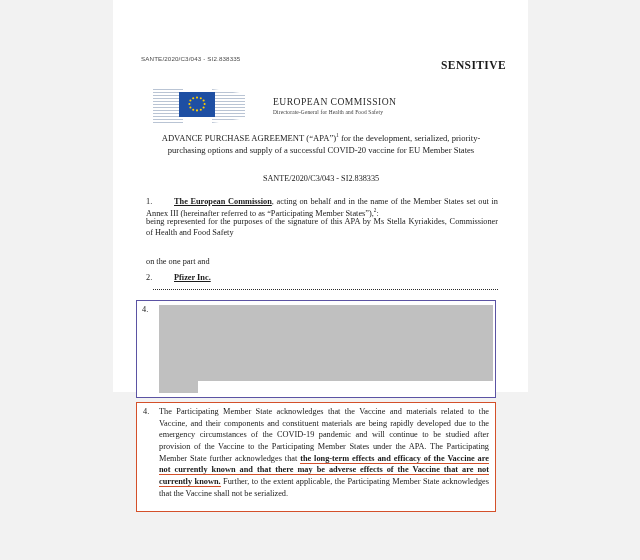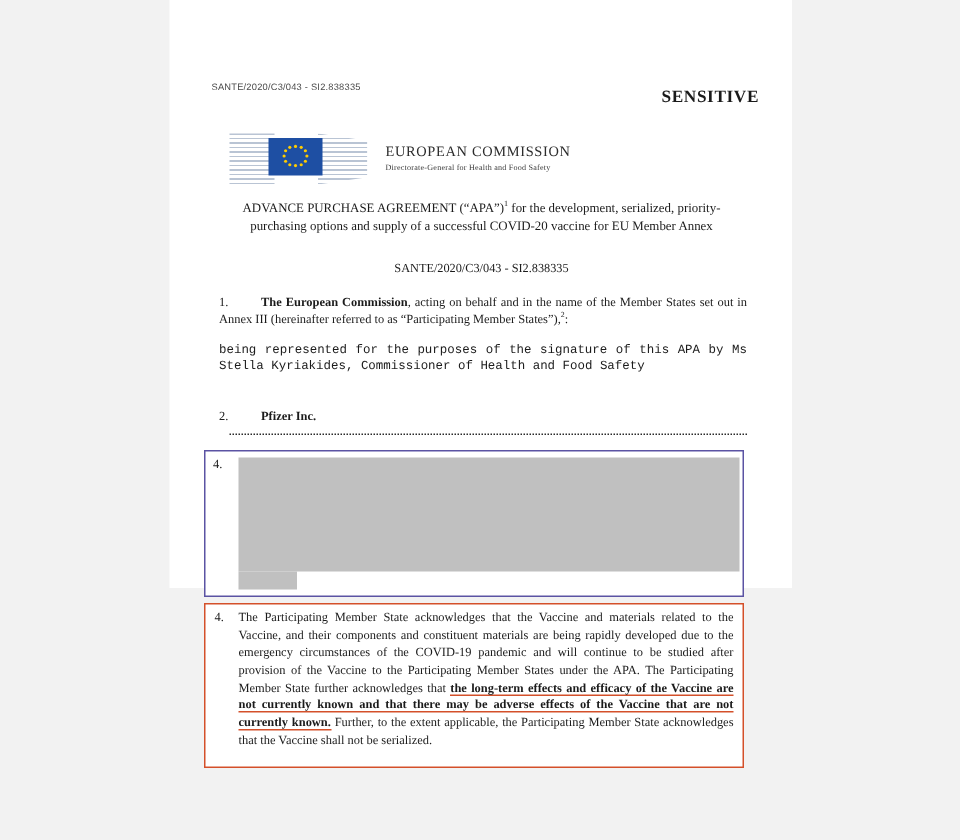--- a/index.html
+++ b/index.html
@@ -88,21 +88,21 @@
   .logo-mark .flag {
     position: absolute;
     left: 26px;
     top: 3px;
     width: 36px;
     height: 25px;
     background: #1e4fa3;
   }
   .logo-mark .flag svg { display: block; }
   .logo-text {
-    margin-left: 12px;
+    margin-left: 28px;
     line-height: 1.12;
   }
   .logo-title {
     font-family: "Liberation Serif", serif;
     font-size: 9.6px;
     letter-spacing: 0.45px;
     color: #2c2c2c;
     white-space: nowrap;
   }
   .logo-sub {
@@ -141,28 +141,29 @@
   .para {
     position: absolute;
     font-size: 8.3px;
     line-height: 1.36;
     color: #1b1b1b;
     text-align: justify;
   }
   .para sup { font-size: 5.2px; vertical-align: super; }
   .p1 { left: 33px; top: 196px; width: 352px; }
   .p1 .num { display: inline-block; width: 28px; }
-  .p1 b { font-weight: bold; }
-
-  .p2 { left: 33px; top: 228px; width: 352px; font-family: Liberation Mono, monospace; }
+  .p1 b { font-weight: bold; text-decoration: underline; }
+
+  .p2 { left: 33px; top: 216px; width: 352px; }
   .p3 { left: 33px; top: 256px; width: 352px; }
 
   .p4 {
     left: 33px; top: 272px; width: 352px;
     font-weight: bold;
+    text-decoration: underline;
   }
   .p4 .num { display: inline-block; width: 28px; font-weight: normal; }
 
   
   .dotted-rule {
     position: absolute;
     left: 40px;
     top: 288px;
     width: 345px;
     height: 1px;
@@ -271,31 +272,32 @@
     </div>
     <div class="logo-text">
       <div class="logo-title">EUROPEAN COMMISSION</div>
       <div class="logo-sub">Directorate-General for Health and Food Safety</div>
     </div>
   </div>
 
   <div class="title">
     <span>ADVANCE PURCHASE AGREEMENT (“APA”)</span><sup>1</sup><span> for the development, serialized,</span>
     <span>priority-purchasing options and supply of a successful COVID-20 vaccine for EU Member</span>
-    <span>Annex</span>
+    <span>States</span>
   </div>
 
   <div class="subref">SANTE/2020/C3/043 - SI2.838335</div>
 
   <div class="para p1">
     <span class="num">1.</span><b>The European Commission</b><span>, acting on behalf and in the name of the  Member States set out in Annex III (hereinafter referred to as “Participating Member States”),</span><sup>2</sup><span>:</span>
   </div>
 
   <div class="para p2">being represented for the purposes of the signature of this APA by Ms Stella Kyriakides, Commissioner of Health and Food Safety</div>
 
+  <div class="para p3">on the one part and</div>
 
   <div class="para p4">
     <span class="num">2.</span><span>Pfizer Inc.</span>
   </div>
 
   <div class="dotted-rule"></div>
 
   <div class="redact-box">
     <span class="redact-num">4.</span>
     <div class="redact-fill-main"></div>

